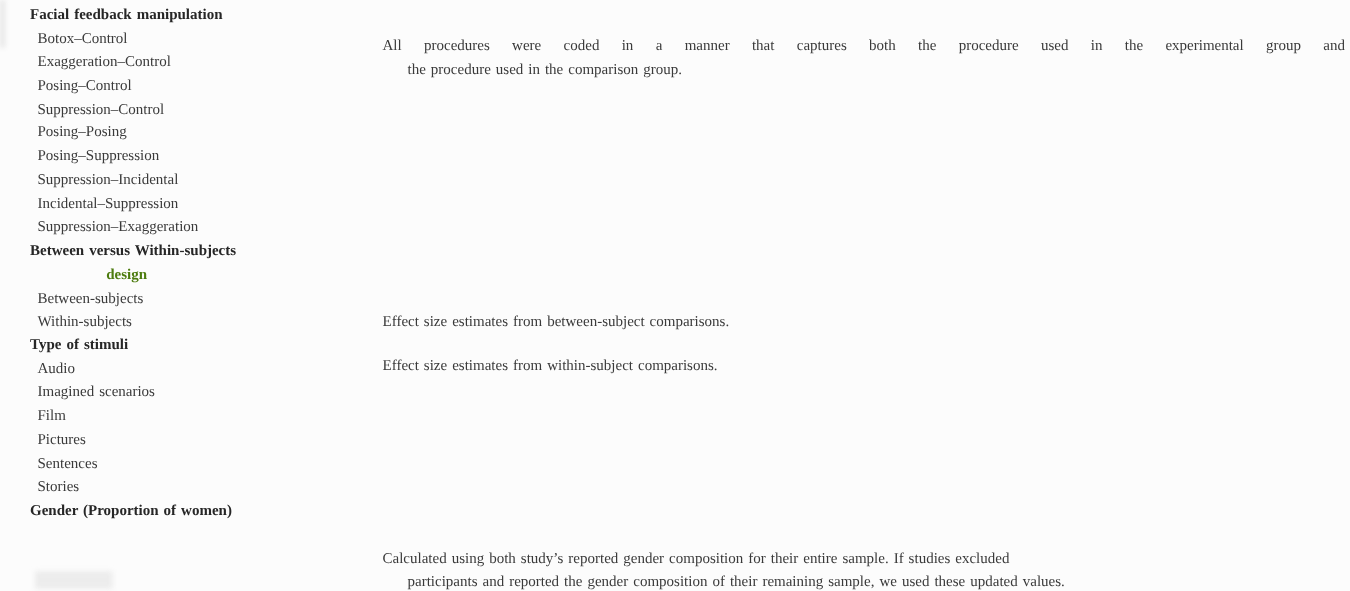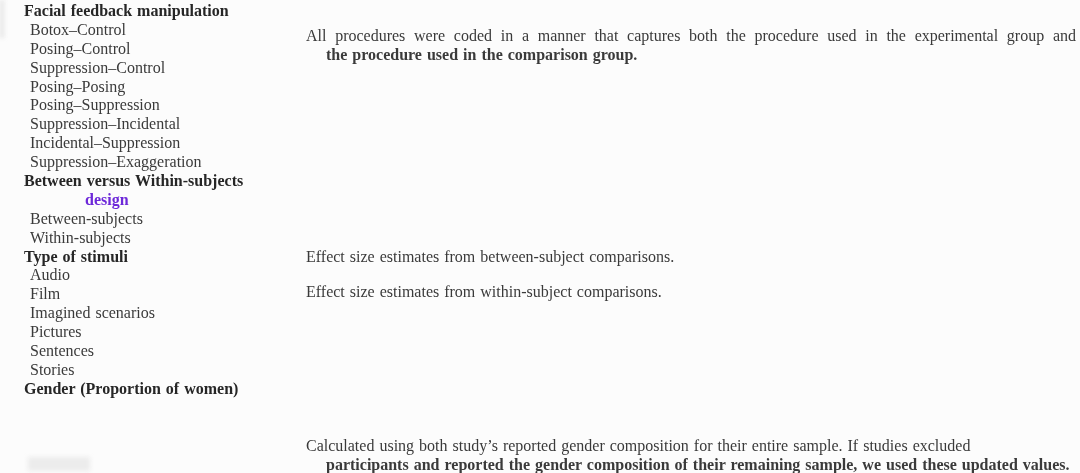--- a/index.html
+++ b/index.html
@@ -7,21 +7,21 @@
     padding: 0;
     background: #fcfcfc;
   }
   .page {
     position: relative;
     width: 1080px;
     height: 473px;
     overflow: hidden;
     background: #fcfcfc;
     font-family: "Liberation Serif", "DejaVu Serif", serif;
-    font-size: 16px;
+    font-size: 12px;
     line-height: 18.9px;
     color: #3a3a3a;
     word-spacing: 1px;
   }
   .left-col {
     position: absolute;
     top: 2px;
     left: 0;
     width: 300px;
   }
@@ -33,39 +33,38 @@
   .line.header {
     font-weight: bold;
     color: #262626;
     padding-left: 24px;
   }
   .line.item {
     padding-left: 30px;
   }
   .line.cont {
     font-weight: bold;
-    color: #6d28d9;
+    color: #4d7c0f;
     padding-left: 85px;
   }
   .desc {
     position: absolute;
     left: 306px;
     width: 770px;
   }
   .dl {
     white-space: nowrap;
   }
   .dl.jl {
     white-space: normal;
     text-align: justify;
     text-align-last: justify;
   }
   .dl.indent {
     padding-left: 20px;
-    font-weight: bold;
   }
   .artifact {
     position: absolute;
     background: #ececec;
     filter: blur(2px);
   }
   .artifact.corner {
     left: 28px;
     top: 457px;
     width: 62px;
@@ -82,35 +81,36 @@
 </head>
 <body>
 
 <div class="page">
 
   <div class="artifact edge"></div>
 
   <div class="left-col">
     <div class="line header">Facial feedback manipulation</div>
     <div class="line item">Botox–Control</div>
+    <div class="line item">Exaggeration–Control</div>
     <div class="line item">Posing–Control</div>
     <div class="line item">Suppression–Control</div>
     <div class="line item">Posing–Posing</div>
     <div class="line item">Posing–Suppression</div>
     <div class="line item">Suppression–Incidental</div>
     <div class="line item">Incidental–Suppression</div>
     <div class="line item">Suppression–Exaggeration</div>
     <div class="line header">Between versus Within-subjects</div>
     <div class="line cont">design</div>
     <div class="line item">Between-subjects</div>
     <div class="line item">Within-subjects</div>
     <div class="line header">Type of stimuli</div>
     <div class="line item">Audio</div>
+    <div class="line item">Imagined scenarios</div>
     <div class="line item">Film</div>
-    <div class="line item">Imagined scenarios</div>
     <div class="line item">Pictures</div>
     <div class="line item">Sentences</div>
     <div class="line item">Stories</div>
     <div class="line header">Gender (Proportion of women)</div>
   </div>
 
   <div class="desc" style="top: 27px;">
     <div class="dl jl">All procedures were coded in a manner that captures both the procedure used in the experimental group and</div>
     <div class="dl indent">the procedure used in the comparison group.</div>
   </div>

